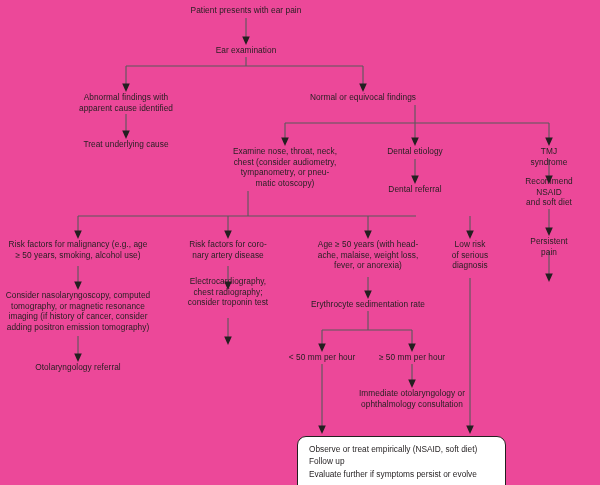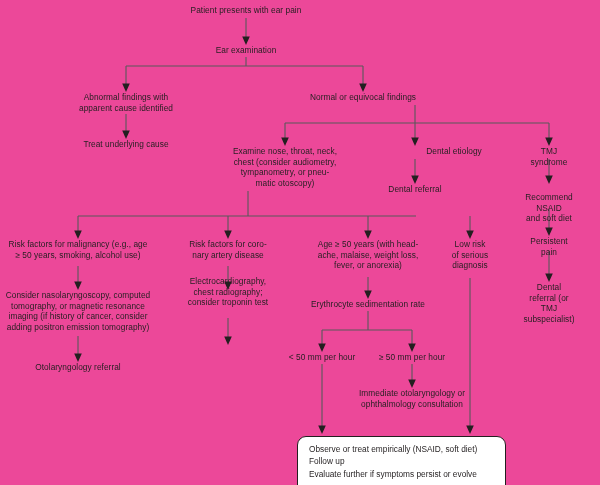--- a/index.html
+++ b/index.html
@@ -152,29 +152,27 @@
 apparent cause identified</div>
   <div class="node" style="left:126px; top:139px;">Treat underlying cause</div>
 
   <div class="node" style="left:363px; top:92px;">Normal or equivocal findings</div>
 
   <div class="node" style="left:285px; top:146px;">Examine nose, throat, neck,
 chest (consider audiometry,
 tympanometry, or pneu-
 matic otoscopy)</div>
 
-  <div class="node" style="left:415px; top:146px;margin-left:39px;">Dental etiology</div>
+  <div class="node" style="left:415px; top:146px;">Dental etiology</div>
   <div class="node" style="left:415px; top:184px;">Dental referral</div>
 
   <div class="node" style="left:549px; top:146px;text-align:center;">TMJ syndrome</div>
-  <div class="node" style="left:549px; top:192px;">Recommend NSAID
+  <div class="node" style="left:549px; top:176px;">Recommend NSAID
 and soft diet</div>
   <div class="node" style="left:549px; top:236px;">Persistent pain</div>
-  <div class="node" style="left:549px; top:282px;">Dental referral (or
-TMJ subspecialist)</div>
 
   <div class="node" style="left:78px; top:239px;">Risk factors for malignancy (e.g., age
 ≥ 50 years, smoking, alcohol use)</div>
   <div class="node" style="left:78px; top:290px;">Consider nasolaryngoscopy, computed
 tomography, or magnetic resonance
 imaging (if history of cancer, consider
 adding positron emission tomography)</div>
   <div class="node" style="left:78px; top:362px;text-align:right;">Otolaryngology referral</div>
 
   <div class="node" style="left:228px; top:239px;">Risk factors for coro-

